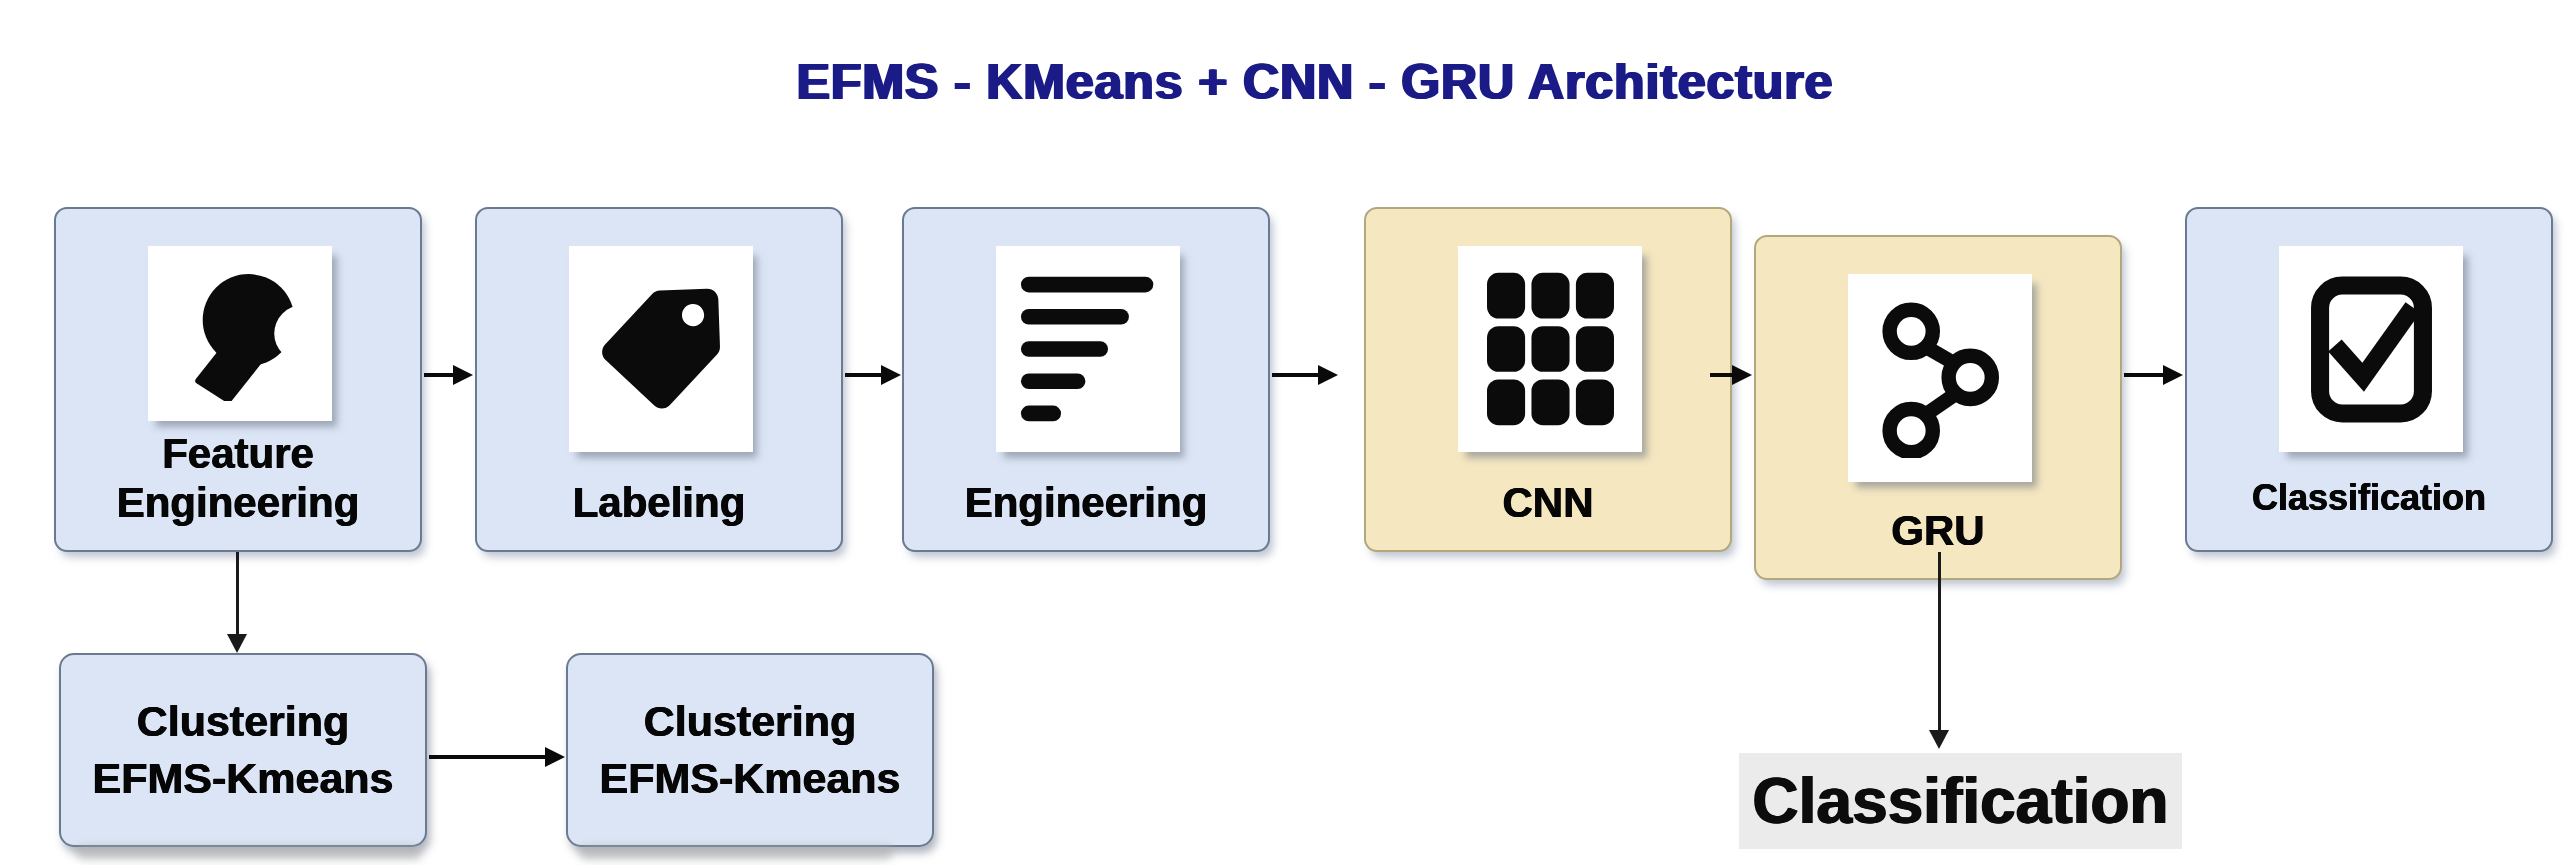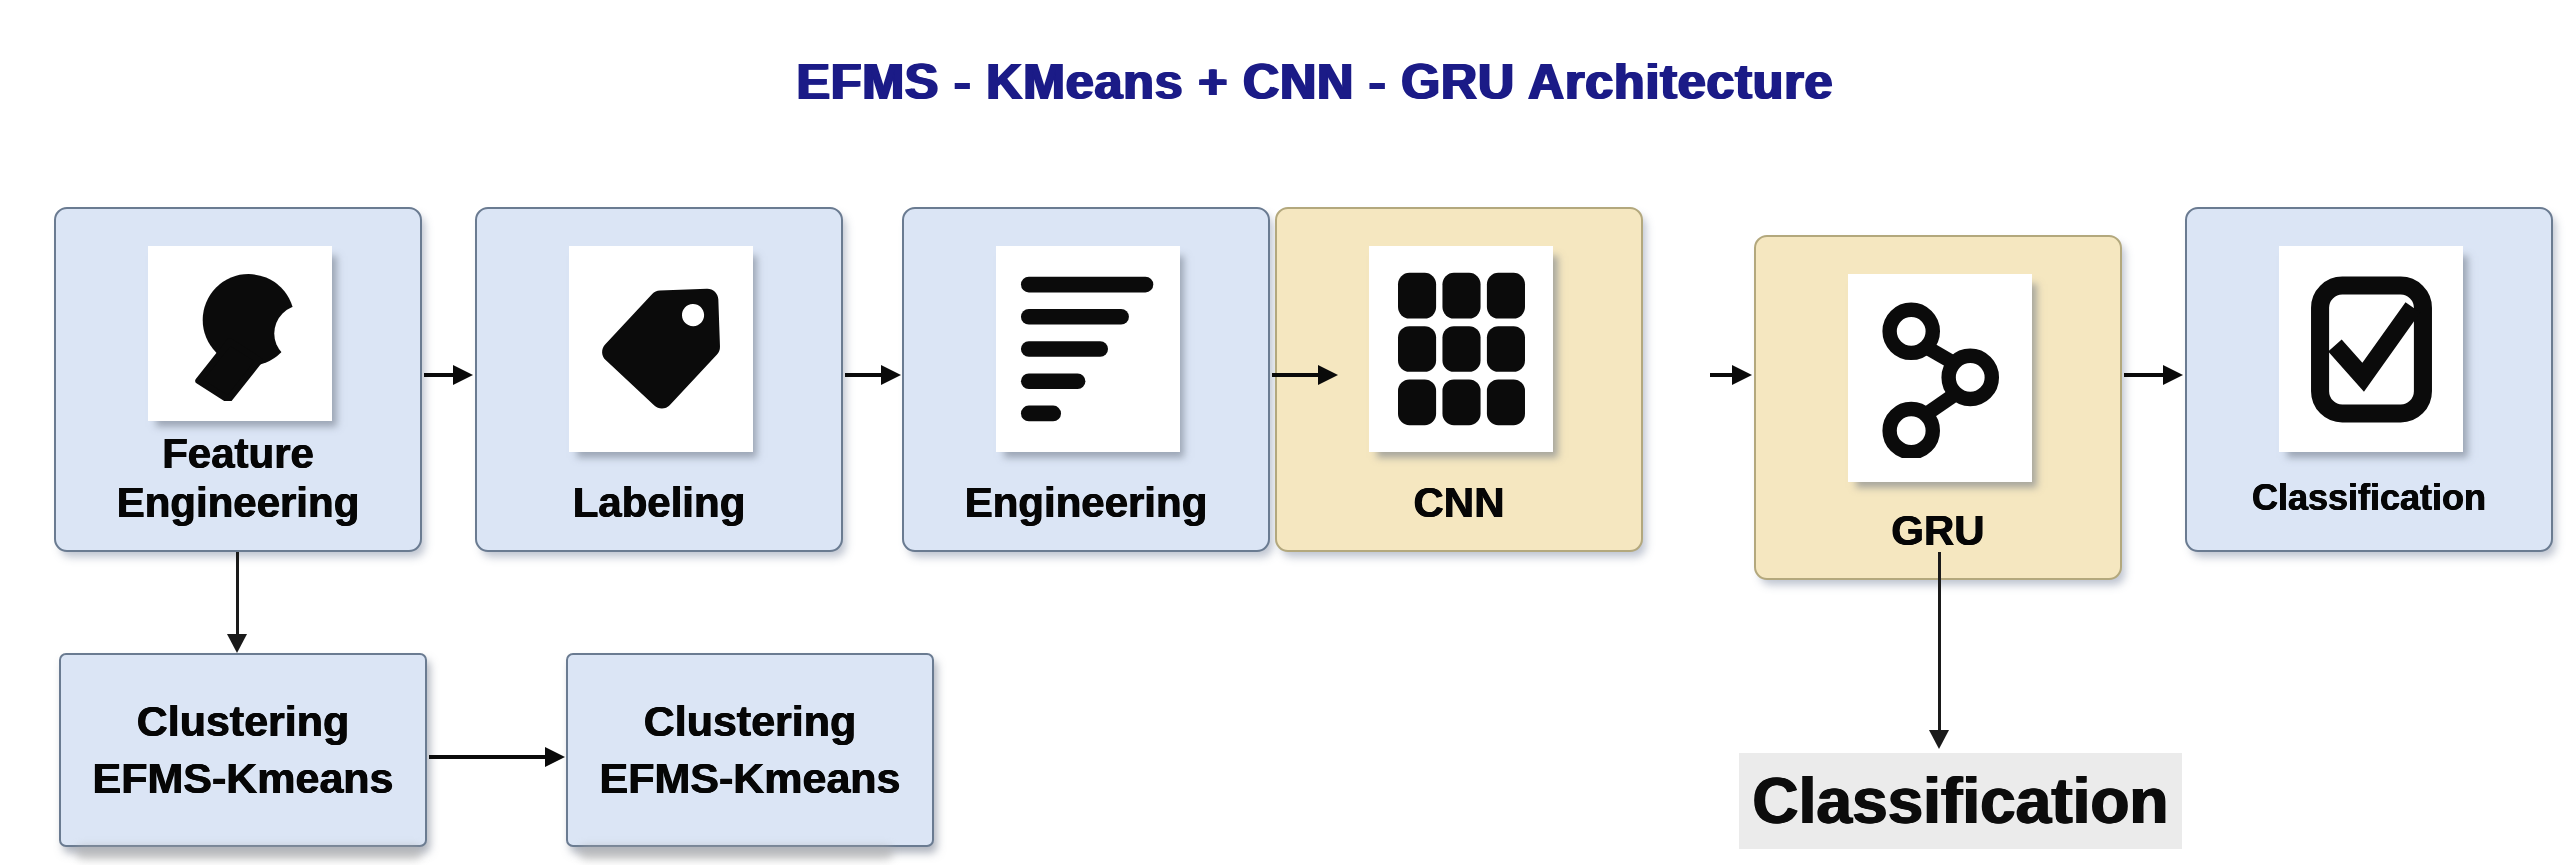--- a/index.html
+++ b/index.html
@@ -28,21 +28,21 @@
   }
   .plate svg{ display:block; }
   .boxlabel{
     position:absolute; left:0; right:0; bottom:23px; text-align:center;
     font-weight:bold; color:#060606; font-size:42px; line-height:1.17;
     white-space:pre-line;
     text-shadow:0.5px 0 0 currentColor, -0.5px 0 0 currentColor;
   }
   .boxlabel.small{ font-size:36px; bottom:30.5px; }
   .cluster{
-    top:653px; height:194px; border-radius:7px;
+    top:653px; height:194px; border-radius:15px;
     background:#dbe5f5; border:2.7px solid #6a7b91;
     box-shadow:3.6px 6.3px 8px -0.9px rgba(95,105,125,0.5);
     display:flex; align-items:center; justify-content:center;
   }
   .clusterlabel{
     text-align:center; font-weight:bold; color:#060606; font-size:43px;
     line-height:1.32; white-space:pre-line;
     text-shadow:0.5px 0 0 currentColor, -0.5px 0 0 currentColor;
   }
   
@@ -108,21 +108,21 @@
         <rect x="8" y="2" width="152" height="18" rx="9" fill="#0b0b0b"></rect>
         <rect x="8" y="39" width="124" height="18" rx="9" fill="#0b0b0b"></rect>
         <rect x="8" y="76" width="100" height="18" rx="9" fill="#0b0b0b"></rect>
         <rect x="8" y="113" width="74" height="18" rx="9" fill="#0b0b0b"></rect>
         <rect x="8" y="150" width="46" height="18" rx="9" fill="#0b0b0b"></rect>
       </svg>
     </div>
     <div class="boxlabel">Engineering</div>
   </div>
 
-  <div class="box row1 yellow" style="left:1275px;">
+  <div class="box row1 yellow" style="left:1364px;">
     <div class="plate" style="height:206px;">
       <svg width="135" height="160" viewBox="0 0 106 126">
         <g fill="#0b0b0b">
           <rect x="3" y="3" width="30" height="36" rx="9"></rect>
             <rect x="38" y="3" width="30" height="36" rx="9"></rect>
             <rect x="73" y="3" width="30" height="36" rx="9"></rect>
           <rect x="3" y="45" width="30" height="36" rx="9"></rect>
             <rect x="38" y="45" width="30" height="36" rx="9"></rect>
             <rect x="73" y="45" width="30" height="36" rx="9"></rect>
           <rect x="3" y="87" width="30" height="36" rx="9"></rect>

